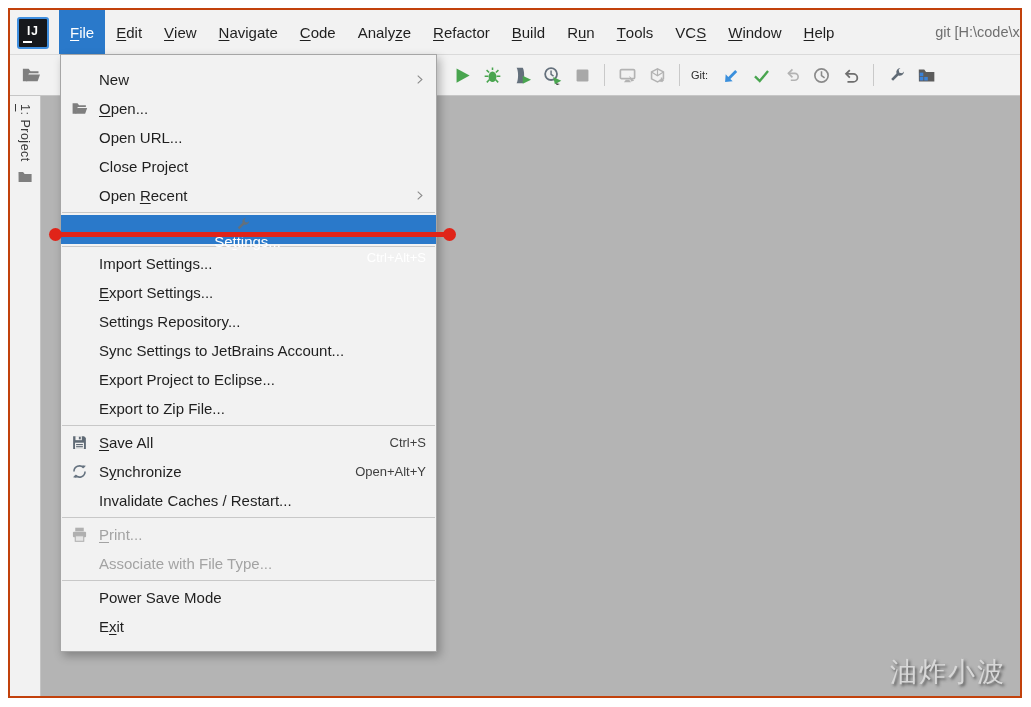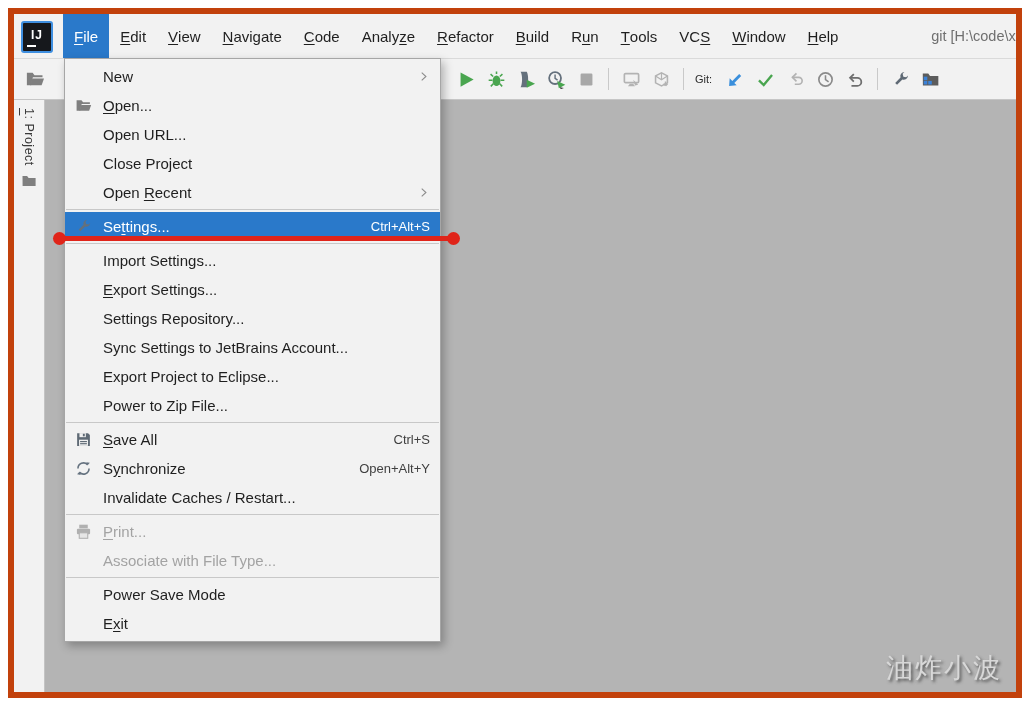--- a/index.html
+++ b/index.html
@@ -1,19 +1,19 @@
 <!DOCTYPE html>
 <html style="--sel: #2a79ca; --panel: #f2f2f2; --gray: #b4b4b4; --red: #e02419;"><head>
 <meta charset="utf-8">
 <style>
   html,body{margin:0;padding:0;background:#ffffff;}
   .frame{position:relative;width:1031px;height:707px;background:#ffffff;border-radius:10px;overflow:hidden;
          font-family:"Liberation Sans","DejaVu Sans",sans-serif;-webkit-font-smoothing:antialiased;}
   .window{position:absolute;left:8px;top:8px;right:9px;bottom:9px;background:var(--gray,#b4b4b4);
-          border:6px solid #c2410c;overflow:hidden;}
+          border:2px solid #c2410c;overflow:hidden;}
 
   
   .menubar{position:absolute;left:0;top:0;right:0;height:44px;background:var(--panel,#f2f2f2);
            border-bottom:1px solid #dadada;display:flex;align-items:stretch;overflow:hidden;}
   .logo{width:28px;height:28px;margin:7px 10px 0 7px;background:#16181c;border:2px solid #3f8fe0;border-radius:3px;
         position:relative;display:flex;align-items:center;justify-content:center;flex:0 0 auto;}
   .logo span{color:#fff;font-size:12px;font-weight:bold;letter-spacing:1px;line-height:1;margin-top:-4px;}
   .logo i{position:absolute;left:4px;bottom:4px;width:9px;height:2.5px;background:#fff;}
   .menus{display:flex;align-items:stretch;}
   .mb-item{display:flex;align-items:center;padding:0 11px;font-size:15px;color:#1f1f1f;cursor:default;white-space:nowrap;}
@@ -36,29 +36,29 @@
   .content{position:absolute;left:0;top:86px;right:0;bottom:0;}
   .stripe{position:absolute;left:0;top:0;bottom:0;width:30px;background:var(--panel,#f2f2f2);border-right:1px solid #c4c4c4;}
   .tool-btn{margin-top:8px;display:flex;flex-direction:column;align-items:center;cursor:default;}
   .tool-btn .vlabel{writing-mode:vertical-rl;font-size:12.5px;color:#3a3a3a;letter-spacing:.5px;white-space:nowrap;}
   .tool-btn .vlabel u{text-underline-offset:2px;}
   .tool-btn .ticon{margin-top:7px;width:16px;height:16px;}
   .tool-btn .ticon svg{width:16px;height:16px;}
 
   
   .dropdown{position:absolute;left:50px;top:44px;width:377px;background:var(--panel,#f2f2f2);
-            border:1px solid #a6a6a6;box-shadow:3px 4px 9px rgba(0,0,0,.28);padding:3px 0;box-sizing:border-box;}
+            border:1px solid #a6a6a6;box-shadow:3px 4px 9px rgba(0,0,0,.28);padding:10px 0;box-sizing:border-box;}
   .mi{height:29px;display:flex;align-items:center;padding:0 10px 0 8px;font-size:15px;color:#1f1f1f;white-space:nowrap;cursor:default;}
   .mi .islot{width:20px;height:18px;margin-right:10px;display:flex;align-items:center;justify-content:center;flex:0 0 auto;}
   .mi .islot svg{width:17px;height:17px;}
   .mi .lbl u{text-underline-offset:2px;}
   .mi .sc{margin-left:auto;padding-left:28px;font-size:13px;color:#3f3f3f;}
   .mi .chev{margin-left:auto;width:13px;height:14px;display:flex;align-items:center;}
   .mi .chev svg{width:13px;height:13px;}
-  .mi.selected{background:var(--sel,#2a79ca);}
+  .mi.selected{background:var(--sel,#2a79ca);flex-direction:column;}
   .mi.selected .lbl,.mi.selected .sc{color:#fff;}
   .mi.disabled .lbl,.mi.disabled .sc{color:#a3a3a3;}
   .msep{height:1px;background:#c8c8c8;margin:2px 1px;}
 
   
   .red-line{position:absolute;left:45px;top:222px;width:395px;height:5px;background:var(--red,#e02419);z-index:30;}
   .red-line i{position:absolute;width:13px;height:13px;border-radius:50%;background:var(--red,#e02419);top:-4px;}
   .red-line i.left{left:-6px;} .red-line i.right{right:-6px;}
 
   
@@ -274,21 +274,21 @@
         <div class="mi">
           <span class="islot"></span>
           <span class="lbl">Sync Settings to JetBrains Account...</span>
         </div>
         <div class="mi">
           <span class="islot"></span>
           <span class="lbl">Export Project to Eclipse...</span>
         </div>
         <div class="mi">
           <span class="islot"></span>
-          <span class="lbl">Power to Zip File...</span>
+          <span class="lbl">Export to Zip File...</span>
         </div>
         <div class="msep"></div>
         <div class="mi">
           <span class="islot">
             <svg viewBox="0 0 16 16">
               <path fill="#5f6a75" d="M2 2h10.3L14 3.7V14H2z"></path>
               <rect x="4.2" y="2" width="6" height="3.8" fill="#f2f2f2"></rect>
               <rect x="7.4" y="2.6" width="1.8" height="2.4" fill="#5f6a75"></rect>
               <rect x="3.8" y="8.2" width="8.4" height="5.8" fill="#f2f2f2"></rect>
               <rect x="4.8" y="9.4" width="6.4" height="1.1" fill="#5f6a75"></rect>

